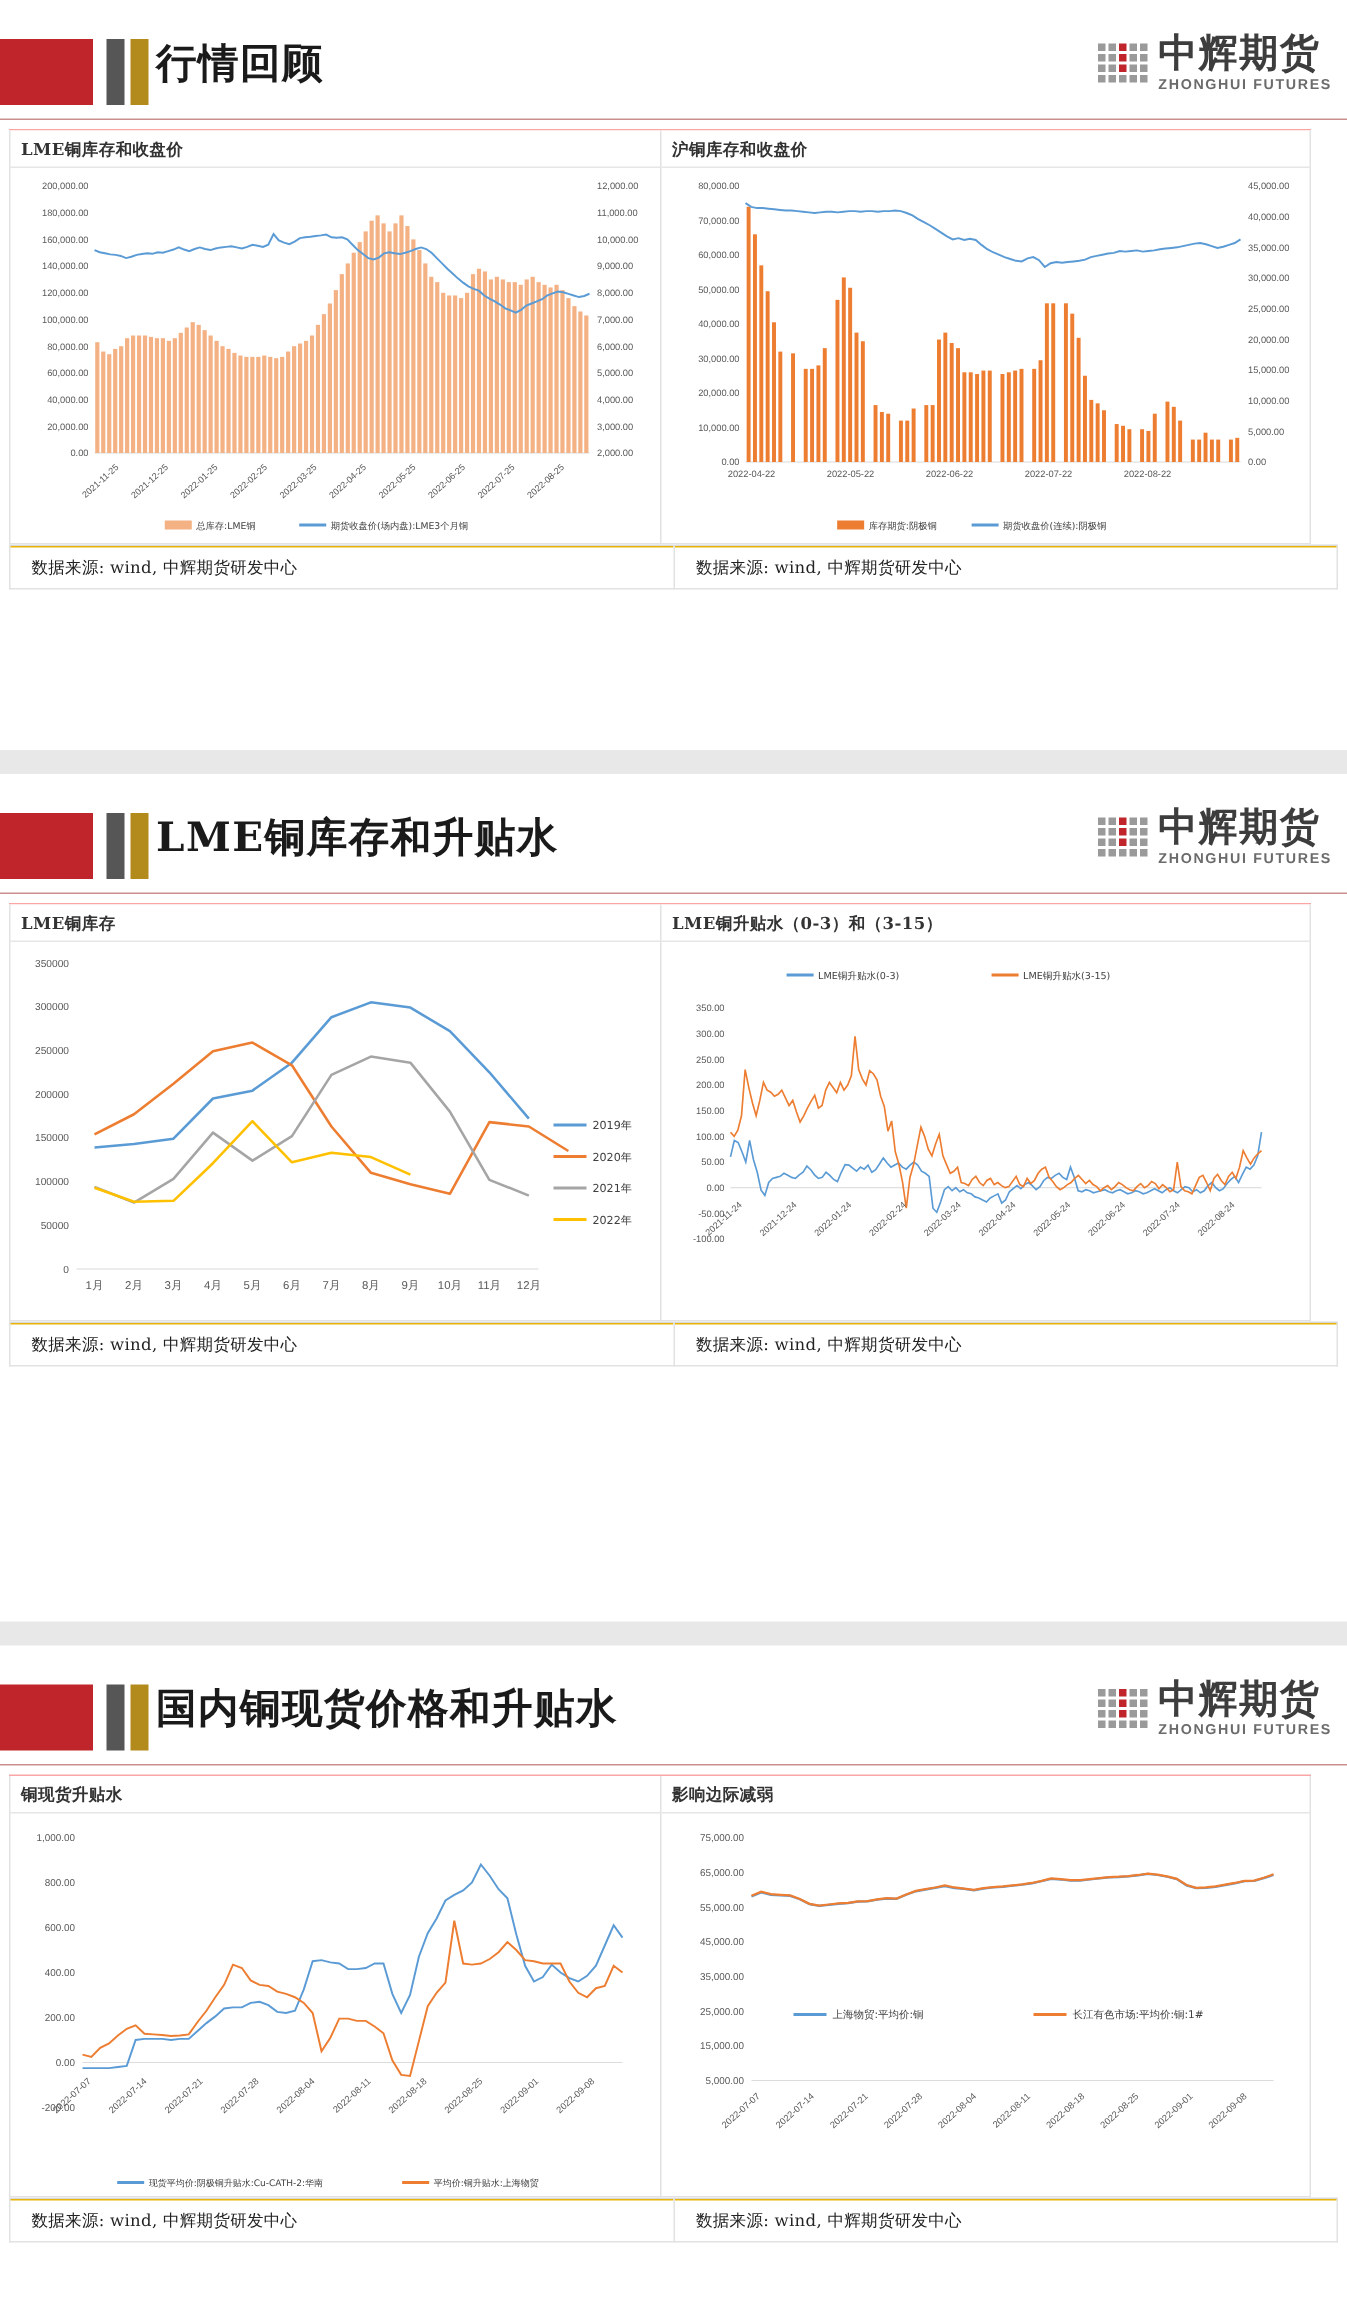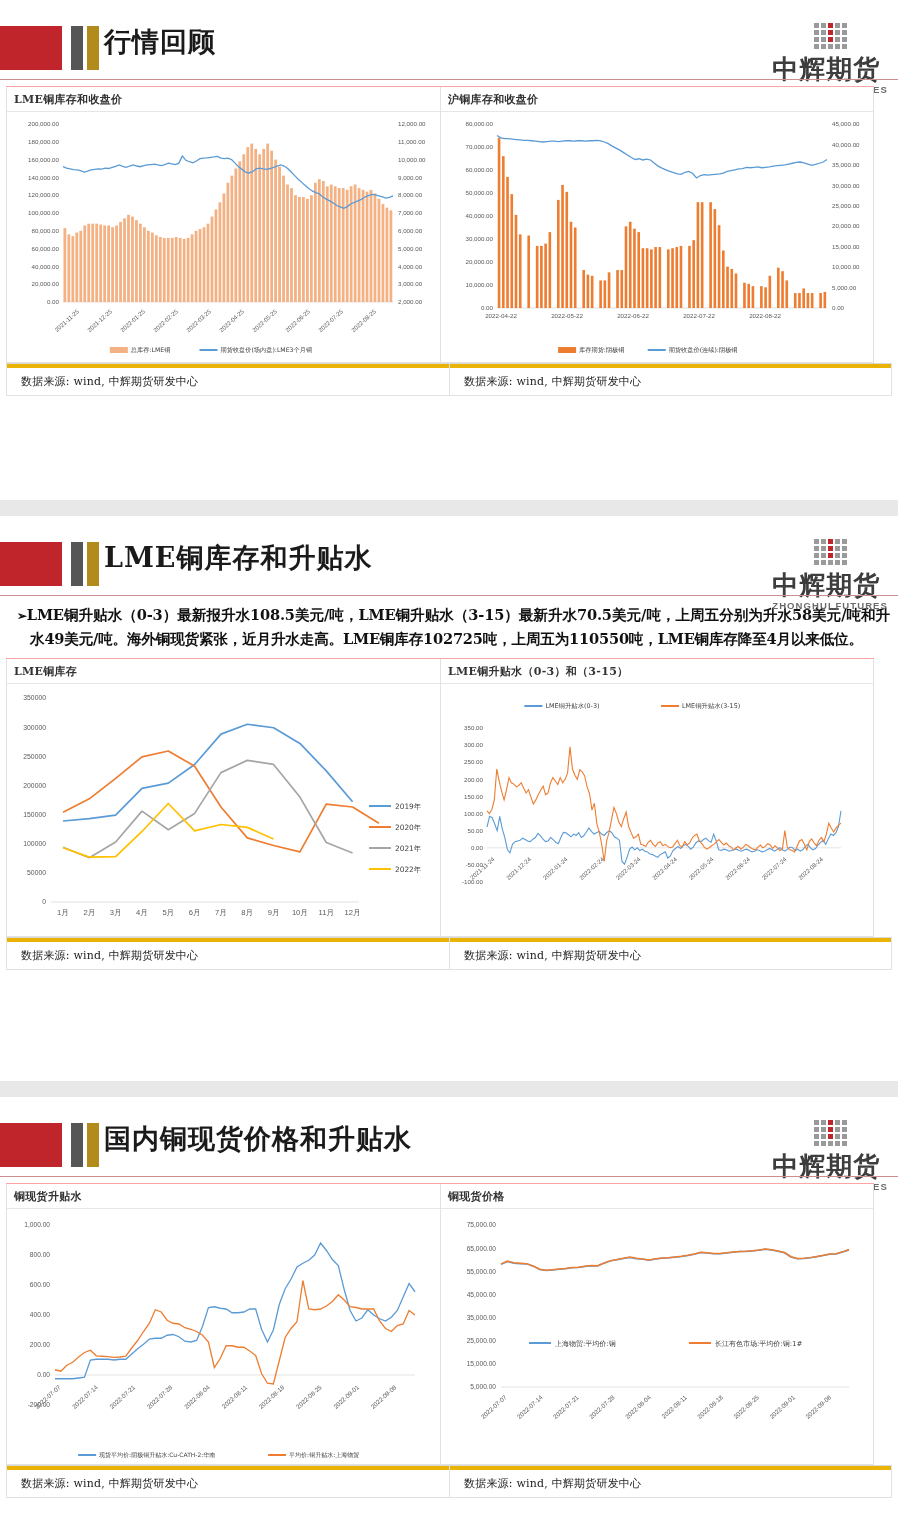--- a/index.html
+++ b/index.html
@@ -50,21 +50,21 @@
   }
   .hdr-rule {
     position: absolute;
     left: 0; right: 0; bottom: -2px;
     height: 1px; background: #c98f8f;
   }
 
   
   .logo {
     position: absolute; right: 10px; top: 3px;
-    display: flex; align-items: center; gap: 7px; flex-direction: column;
+    display: flex; align-items: center; gap: 7px;
   }
   .logo-mark {
     display: grid;
     grid-template-columns: repeat(5, 5px);
     grid-auto-rows: 5px;
     gap: 2px;
   }
   .logo-mark i { display:block; width:5px; height:5px; background:#9a9a9a; }
   .logo-mark i.r { background:#c0252b; }
   .logo-txt { display: flex; flex-direction: column; line-height: 1; }
@@ -116,21 +116,21 @@
     font-family: "DejaVu Serif","Liberation Serif",serif;
     font-weight: bold;
     letter-spacing: 0.3px;
   }
   .chart-area { position: relative; }
   .chart-area svg { display: block; }
   .src {
     font-size: 11px;
     color: #222;
     padding: 6px 0 6px 14px;
-    border-top: 4px solid #eab308;
+    border-top: 1px solid #eab308;
     font-family: "DejaVu Serif","Liberation Serif",serif;
     letter-spacing: 0.2px;
   }
   .srcrow { display:flex; margin: 0 6px; }
   .srcrow > div { width: 50%; border:1px solid #e2e2e2; border-top:1px solid #d9d9d9; }
   .srcrow > div.left { border-right: none; }
 
   .axis-lbl { font-family: "Liberation Sans", sans-serif; fill: #595959; }
   .legend-lbl { font-family: "DejaVu Sans","Liberation Sans", sans-serif; fill: #3f3f3f; }
 </style>
@@ -454,21 +454,20 @@
           <i></i>
       </div>
       <div class="logo-txt">
         <span class="logo-cn">中辉期货</span>
         <span class="logo-en">ZHONGHUI FUTURES</span>
       </div>
     </div>
     <div class="hdr-rule"></div>
   </div>
 
-  <p class="para"><span class="bullet">➢</span><span>LME铜升贴水（0-3）最新报升水108.5美元/吨，LME铜升贴水（3-15）最新升水70.5美元/吨，上周五分别为升水58美元/吨和升水49美元/吨。海外铜现货紧张，近月升水走高。LME铜库存102725吨，上周五为110550吨，LME铜库存降至4月以来低位。</span></p>
 
   <div class="charts">
     <div class="chartbox left">
       <div class="chart-title">LME铜库存</div>
       <div class="chart-area">
         <svg id="svg-lme-stock-seasonal" width="442" height="252" viewBox="0 0 442 252">
             <text x="39" y="220.4" class="axis-lbl" font-size="6.8" text-anchor="end">0</text>
             <text x="39" y="191.25714285714287" class="axis-lbl" font-size="6.8" text-anchor="end">50000</text>
             <text x="39" y="162.11428571428573" class="axis-lbl" font-size="6.8" text-anchor="end">100000</text>
             <text x="39" y="132.97142857142856" class="axis-lbl" font-size="6.8" text-anchor="end">150000</text>
@@ -617,21 +616,21 @@
             <text x="352.44559585492226" y="179" class="axis-lbl" font-size="6.2" text-anchor="end" transform="rotate(-42 352.44559585492226 179)">2022-09-01</text>
             <text x="389.75129533678756" y="179" class="axis-lbl" font-size="6.2" text-anchor="end" transform="rotate(-42 389.75129533678756 179)">2022-09-08</text>
             <line x1="71.12" y1="246" x2="89.12" y2="246" stroke="#5B9BD5" stroke-width="2"></line>
             <text x="92.12" y="248.4" class="legend-lbl" font-size="6">现货平均价:阴极铜升贴水:Cu-CATH-2:华南</text>
             <line x1="261.12" y1="246" x2="279.12" y2="246" stroke="#ED7D31" stroke-width="2"></line>
             <text x="282.12" y="248.4" class="legend-lbl" font-size="6">平均价:铜升贴水:上海物贸</text>
           </svg>
       </div>
     </div>
     <div class="chartbox">
-      <div class="chart-title">铜现货价格</div>
+      <div class="chart-title">影响边际减弱</div>
       <div class="chart-area">
         <svg id="svg-cu-spot-price" width="442" height="255" viewBox="0 0 442 255">
             <text x="55" y="180.4" class="axis-lbl" font-size="6.6" text-anchor="end">5,000.00</text>
             <text x="55" y="157.25714285714287" class="axis-lbl" font-size="6.6" text-anchor="end">15,000.00</text>
             <text x="55" y="134.11428571428573" class="axis-lbl" font-size="6.6" text-anchor="end">25,000.00</text>
             <text x="55" y="110.97142857142858" class="axis-lbl" font-size="6.6" text-anchor="end">35,000.00</text>
             <text x="55" y="87.82857142857144" class="axis-lbl" font-size="6.6" text-anchor="end">45,000.00</text>
             <text x="55" y="64.68571428571428" class="axis-lbl" font-size="6.6" text-anchor="end">55,000.00</text>
             <text x="55" y="41.54285714285714" class="axis-lbl" font-size="6.6" text-anchor="end">65,000.00</text>
             <text x="55" y="18.4" class="axis-lbl" font-size="6.6" text-anchor="end">75,000.00</text>

